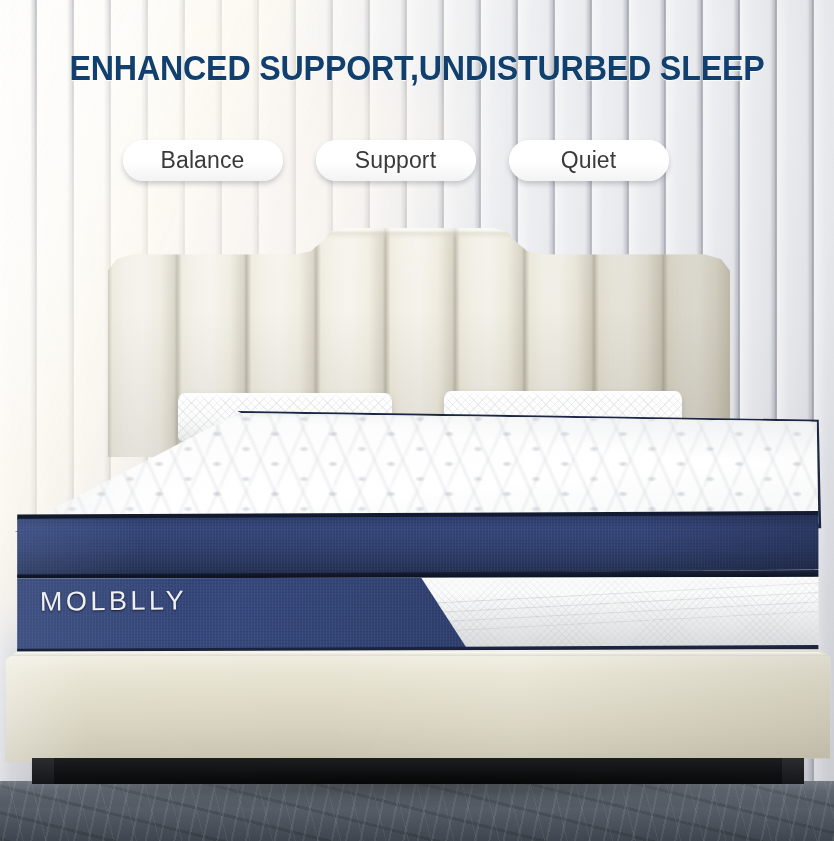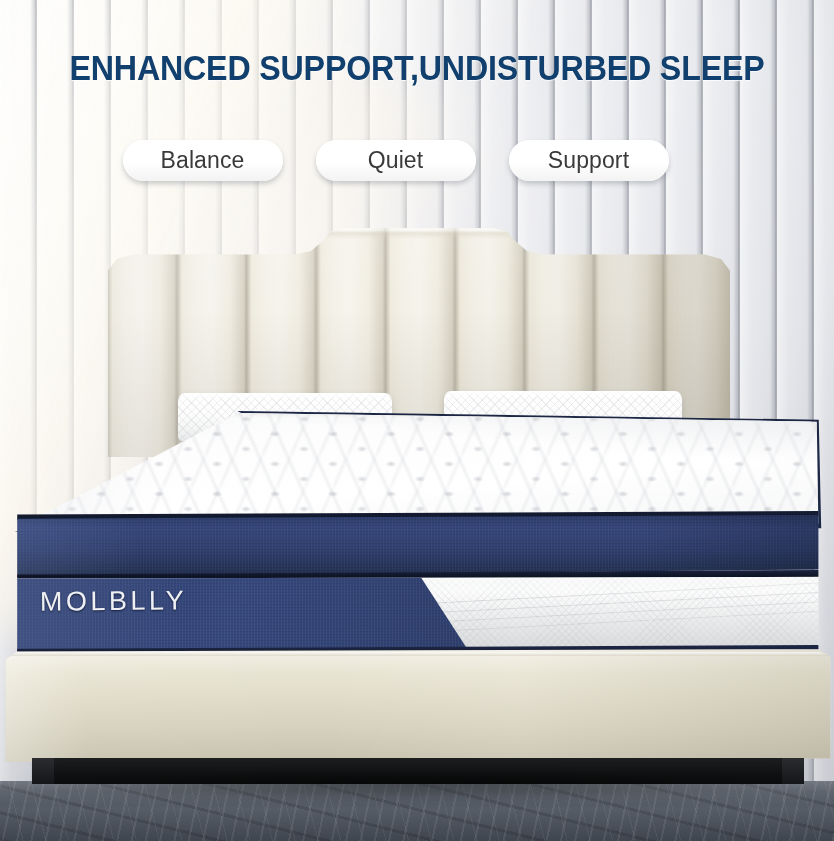--- a/index.html
+++ b/index.html
@@ -472,20 +472,20 @@
   <div class="plinth-foot-r"></div>
   <div class="bed-shadow"></div>
 
   <div class="headline">ENHANCED SUPPORT,UNDISTURBED SLEEP</div>
 
   <div class="pills">
     <div class="pill">
       <span>Balance</span>
     </div>
     <div class="pill">
+      <span>Support</span>
+    </div>
+    <div class="pill">
       <span>Quiet</span>
     </div>
-    <div class="pill">
-      <span>Support</span>
-    </div>
   </div>
 
 </div>
 
 </body></html>

